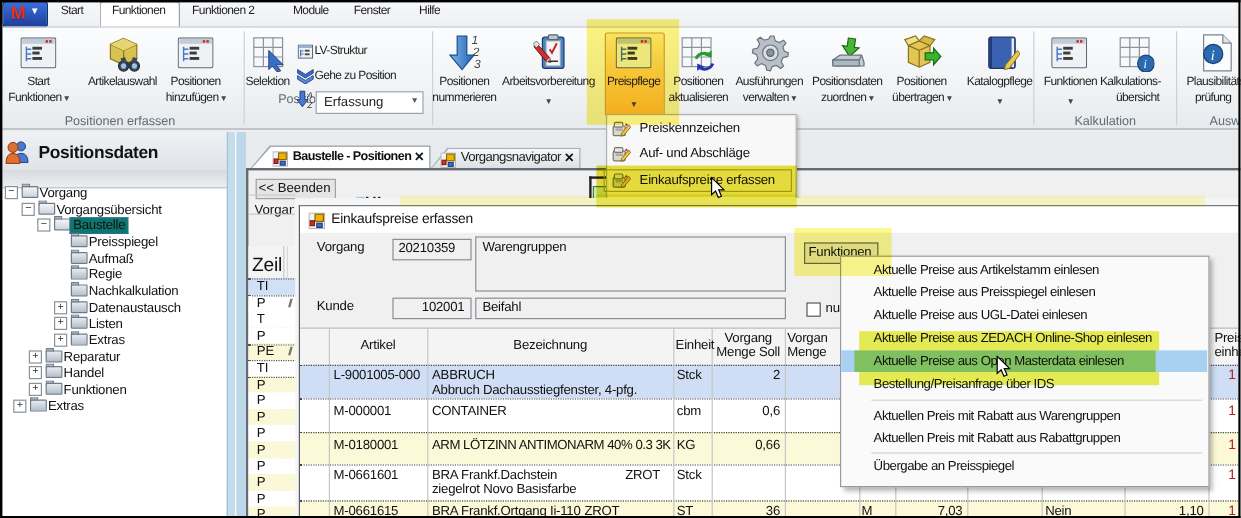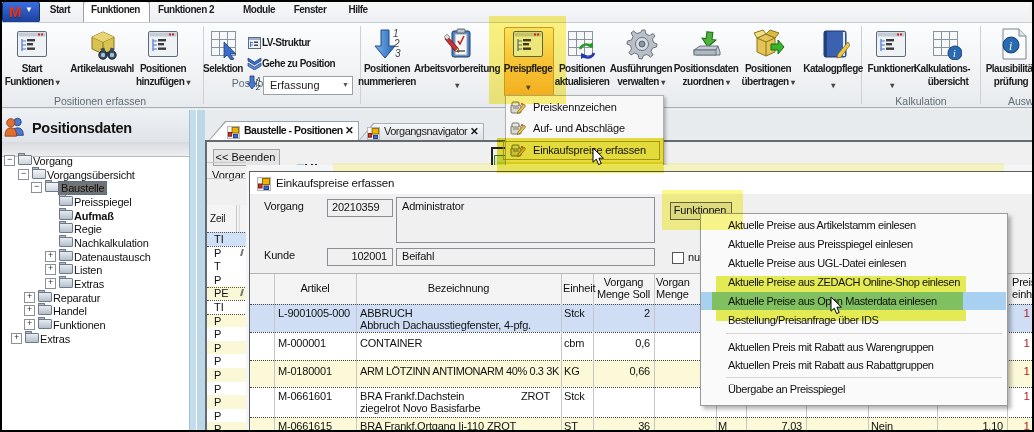--- a/index.html
+++ b/index.html
@@ -1,19 +1,19 @@
 <!DOCTYPE html>
 <html><head>
 <meta charset="utf-8">
 <style>
 html,body{margin:0;padding:0;}
 #app{position:relative;width:1034px;height:432px;background:#f0f0f0;overflow:hidden;
   font-family:"Liberation Sans",sans-serif;}
 .abs{position:absolute;}
-.lbl{position:absolute;font-size:10px;letter-spacing:-0.5px;color:#1e1e1e;text-align:center;white-space:nowrap;font-weight:bold;}
+.lbl{position:absolute;font-size:10px;letter-spacing:-0.5px;color:#1e1e1e;text-align:center;white-space:nowrap;}
 .glbl{position:absolute;font-size:10.5px;color:#5f6b76;text-align:center;white-space:nowrap;}
 .caret{font-size:8px;color:#444;}
 </style>
 </head>
 <body>
 <div id="app">
 
 <div class="abs" style="left:0;top:0;width:1030px;height:21px;background:linear-gradient(#f7f8fa,#eef0f3);"></div>
 <div class="abs" id="mbtn" style="left:2px;top:1px;width:36px;height:20px;background:linear-gradient(#3a6fe0,#1c3f9a);border:1px solid #12306f;border-radius:3px;">
   <span style="position:absolute;left:6px;top:1px;font-size:15px;font-weight:bold;color:#e8321a;text-shadow:0 1px 1px rgba(0,0,0,0.4);">M</span>
@@ -247,29 +247,29 @@
         <span style="position:absolute;left:33px;top:1px;">Vorgang</span>
       </div>
 <div class="trow" style="left:0;top:168px;width:189px;">
         <span class="exp" style="left:18px;">−</span>
         <span class="fold fopen" style="left:32px;"></span>
         <span style="position:absolute;left:47px;top:1px;">Vorgangsübersicht</span>
       </div>
 <div class="trow" style="left:0;top:181px;width:189px;">
         <span class="exp" style="left:31px;">−</span>
         <span class="fold fopen" style="left:45px;"></span>
-        <span style="position:absolute;left:58px;top:0px;padding:0 2px;background:#737373;border:1px dotted #3a6ea5;">Baustelle</span>
+        <span style="position:absolute;left:58px;top:0px;padding:0 2px;background:#0f766e;border:1px dotted #3a6ea5;">Baustelle</span>
       </div>
 <div class="trow" style="left:0;top:195px;width:189px;">
         <span class="fold" style="left:59px;"></span>
         <span style="position:absolute;left:74px;top:1px;">Preisspiegel</span>
       </div>
 <div class="trow" style="left:0;top:209px;width:189px;">
         <span class="fold" style="left:59px;"></span>
-        <span style="position:absolute;left:74px;top:1px;font-weight:bold;">Aufmaß</span>
+        <span style="position:absolute;left:74px;top:1px;">Aufmaß</span>
       </div>
 <div class="trow" style="left:0;top:222px;width:189px;">
         <span class="fold" style="left:59px;"></span>
         <span style="position:absolute;left:74px;top:1px;">Regie</span>
       </div>
 <div class="trow" style="left:0;top:236px;width:189px;">
         <span class="fold" style="left:59px;"></span>
         <span style="position:absolute;left:74px;top:1px;">Nachkalkulation</span>
       </div>
 <div class="trow" style="left:0;top:250px;width:189px;">
@@ -352,21 +352,21 @@
 <div class="abs" style="left:305px;top:164px;width:2px;height:8px;background:#222;"></div>
 <div class="abs" style="left:311px;top:164px;width:2px;height:8px;background:#222;"></div>
 <div class="abs" style="left:315px;top:164px;width:2px;height:8px;background:#222;"></div>
 
 <div class="abs" style="left:491px;top:147px;width:60px;height:24px;border:2px solid #222;border-right:none;border-bottom:none;"></div>
 <div class="abs" style="left:494px;top:155px;width:10px;height:11px;background:#cfe8c8;border:1px solid #4a7a3a;"></div>
 
 <div id="bgtable">
 <div class="abs" style="left:207px;top:178px;width:42px;height:1px;background:#c8c8c8;"></div>
 <div class="abs" style="left:207px;top:205px;width:42px;height:27px;background:#f4f4f4;border-bottom:1px dotted #555;"></div>
-<div class="abs" style="left:210px;top:213px;font-size:10px;letter-spacing:-0.2px;color:#111;">Zeil</div>
+<div class="abs" style="left:210px;top:213px;font-size:16px;letter-spacing:-0.2px;color:#111;">Zeil</div>
 <div class="abs" style="left:236px;top:205px;width:1px;height:227px;background:#c8c8c8;"></div>
 <div class="abs" style="left:239px;top:205px;width:1px;height:227px;background:#dadada;"></div>
 <div class="abs" style="left:207px;top:232px;width:42px;height:14px;background:#cfe0f7;"></div>
 <div class="abs" style="left:214px;top:233px;font-size:11px;color:#111;">TI</div>
 <div class="abs" style="left:207px;top:246px;width:42px;height:14px;background:#fff;"></div>
 <div class="abs" style="left:214px;top:247px;font-size:11px;color:#111;">P</div>
 <div class="abs" style="left:207px;top:259px;width:42px;height:14px;background:#fff;"></div>
 <div class="abs" style="left:214px;top:260px;font-size:11px;color:#111;">T</div>
 <div class="abs" style="left:207px;top:273px;width:42px;height:14px;background:#fff;"></div>
 <div class="abs" style="left:214px;top:274px;font-size:11px;color:#111;">P</div>
@@ -441,21 +441,21 @@
 <rect x="0.5" y="0.5" width="13" height="13" fill="#f4f4f4" stroke="#b5b5b5"></rect>
 <rect x="5.5" y="1.5" width="7" height="6" fill="#f0b400" stroke="#8a6a00"></rect>
 <rect x="1.5" y="7" width="3.5" height="4" fill="#cc3322" stroke="#7a1d12"></rect>
 <rect x="7" y="9" width="4.5" height="3.5" fill="#3a6cd0" stroke="#1d3c8a"></rect>
 </svg>
 <div class="abs" style="left:276px;top:177px;font-size:11.5px;letter-spacing:-0.2px;color:#111;">Einkaufspreise erfassen</div>
 <div class="abs" style="left:264px;top:200px;font-size:11px;letter-spacing:-0.2px;color:#111;">Vorgang</div>
 <div class="abs" style="left:327px;top:199px;width:64px;height:16px;background:#f0f0f0;border:1px solid #898f96;"></div>
 <div class="abs" style="left:332px;top:201px;font-size:11px;letter-spacing:-0.2px;color:#111;">20210359</div>
 <div class="abs" style="left:396px;top:197px;width:257px;height:44px;background:#f0f0f0;border:1px solid #898f96;"></div>
-<div class="abs" style="left:402px;top:200px;font-size:11px;letter-spacing:-0.2px;color:#111;">Administrator</div>
+<div class="abs" style="left:402px;top:200px;font-size:11px;letter-spacing:-0.2px;color:#111;">Warengruppen</div>
 <div class="abs" style="left:264px;top:249px;font-size:11px;letter-spacing:-0.2px;color:#111;">Kunde</div>
 <div class="abs" style="left:327px;top:248px;width:64px;height:16px;background:#f0f0f0;border:1px solid #898f96;"></div>
 <div class="abs" style="left:327px;top:250px;width:60px;font-size:11px;letter-spacing:-0.2px;color:#111;text-align:right;">102001</div>
 <div class="abs" style="left:396px;top:248px;width:257px;height:16px;background:#f0f0f0;border:1px solid #898f96;"></div>
 <div class="abs" style="left:402px;top:250px;font-size:11px;letter-spacing:-0.2px;color:#111;text-align:right;">Beifahl</div>
 <div class="abs" style="left:670px;top:202px;width:60px;height:16px;background:#e2e2e2;border:1px solid #666;"></div>
 <div class="abs" style="left:670px;top:204px;width:60px;font-size:11px;letter-spacing:-0.2px;color:#111;text-align:center;">Funktionen</div>
 <div class="abs" style="left:672px;top:252px;width:10px;height:10px;background:#fff;border:1px solid #555;"></div>
 <div class="abs" style="left:688px;top:251px;font-size:11px;letter-spacing:-0.2px;color:#111;">nur offene</div>
 <div class="abs" style="left:250px;top:273px;width:782px;height:1px;background:#b5b5b5;"></div>

